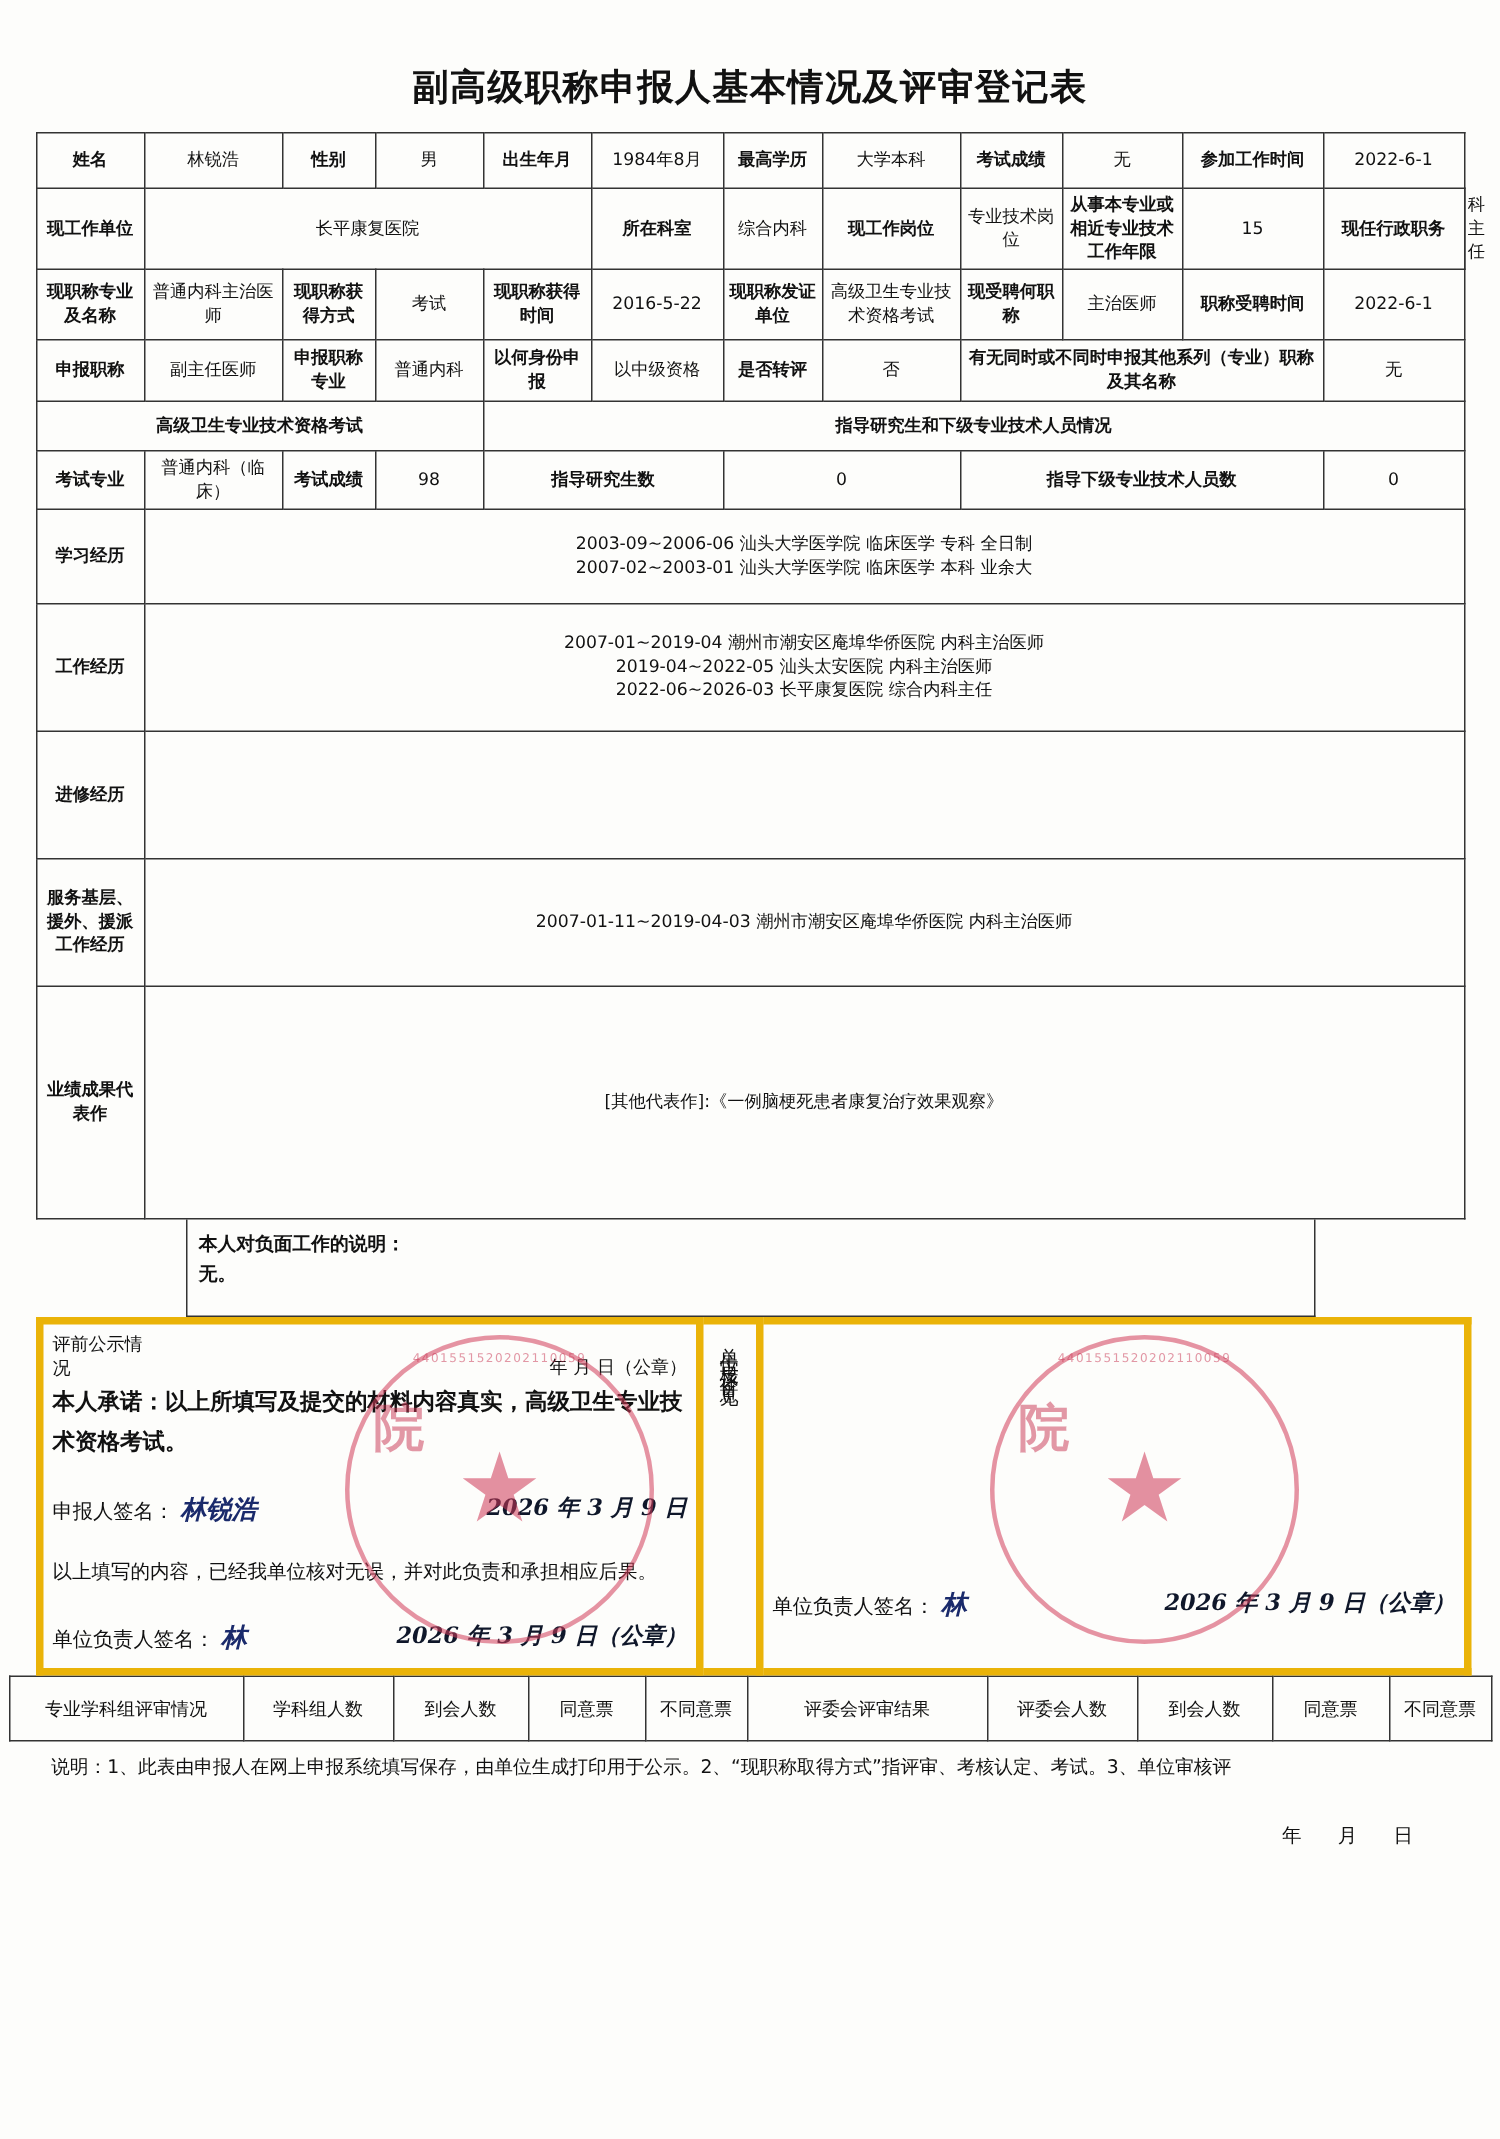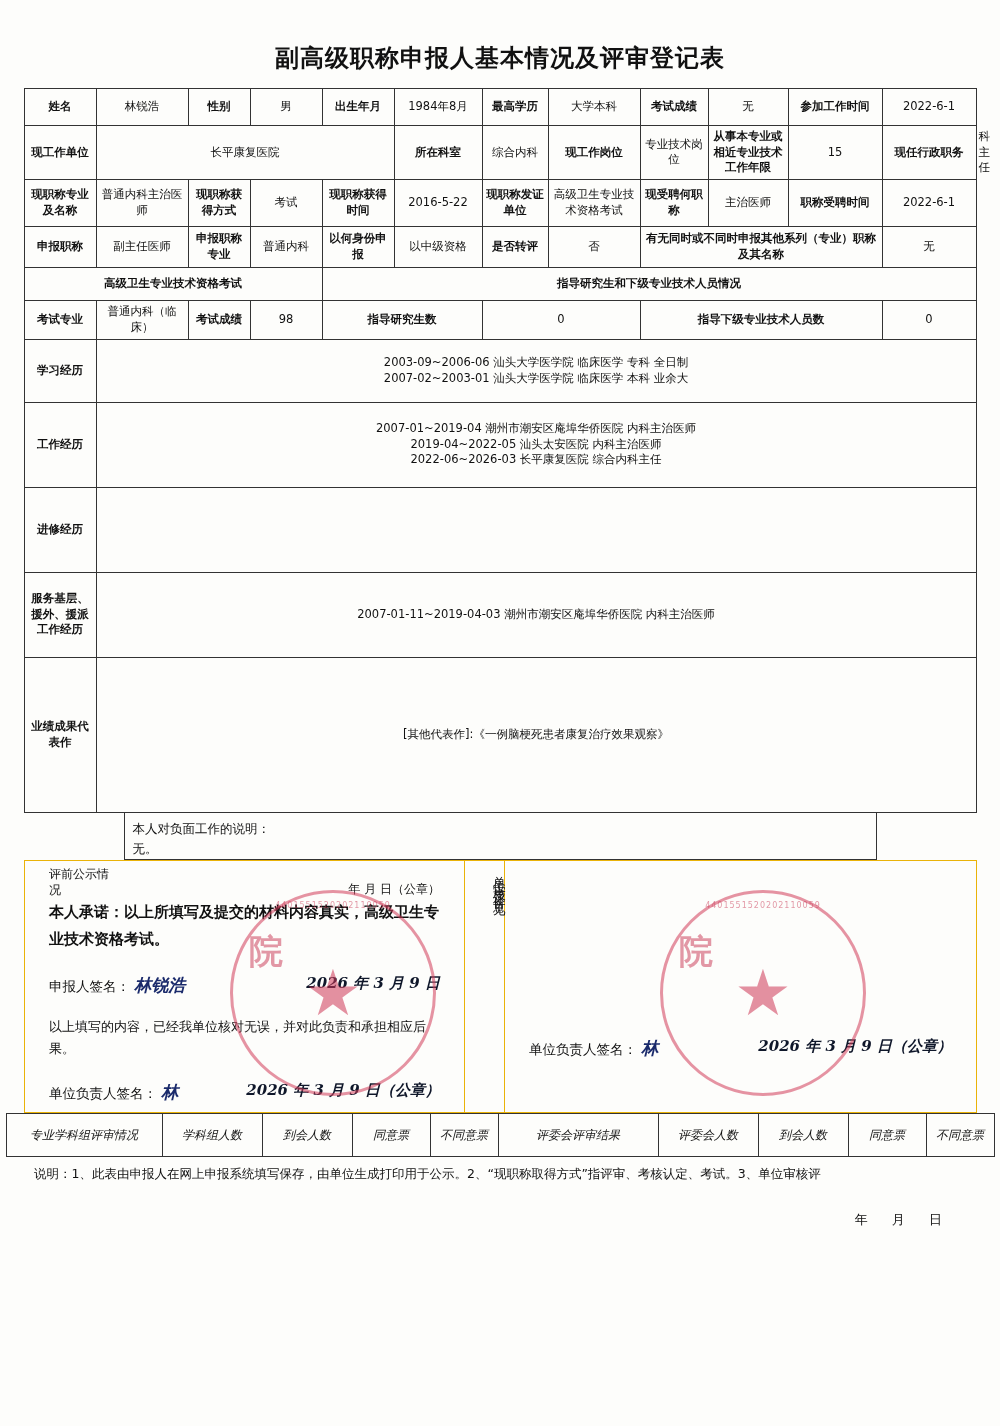--- a/index.html
+++ b/index.html
@@ -62,39 +62,40 @@
   }
   .blk-sm { height: 56px; }
   .blk-md { height: 78px; }
   .blk-xl { height: 148px; }
   .statement {
     border: 1px solid #333;
     border-top: none;
     width: 753px;
     margin: 0 auto;
     box-sizing: border-box;
-    padding: 6px 8px 0 8px;
+    padding: 6px 8px 18px 8px;
     font-size: 12.5px;
     line-height: 1.6;
+    font-weight: bold;
   }
   .sig-wrap {
     width: 952px;
     margin: 0 auto;
     position: relative;
   }
   table.sig {
     border-collapse: collapse;
     width: 952px;
     table-layout: fixed;
   }
   table.sig td {
-    border: 1px solid #eab308;
+    border: 5px solid #eab308;
     font-size: 12.5px;
     vertical-align: top;
-    padding: 5px 24px;
+    padding: 5px 6px;
     line-height: 1.7;
   }
   td.vert {
     text-align: center;
     vertical-align: middle;
     font-size: 12.5px;
     letter-spacing: 2px;
     line-height: 1.35;
     padding: 4px 2px;
   }
@@ -116,21 +117,20 @@
     display: block;
     margin-top: 18px;
     font-size: 13.5px;
   }
   .spacer-r { float: right; }
   table.bottom {
     border-collapse: collapse;
     width: 952px;
     margin: 0 auto;
     table-layout: fixed;
-    font-style: italic;
   }
   table.bottom td {
     border: 1px solid #333;
     font-size: 12px;
     text-align: center;
     height: 38px;
     padding: 2px;
   }
   .note {
     width: 900px;

